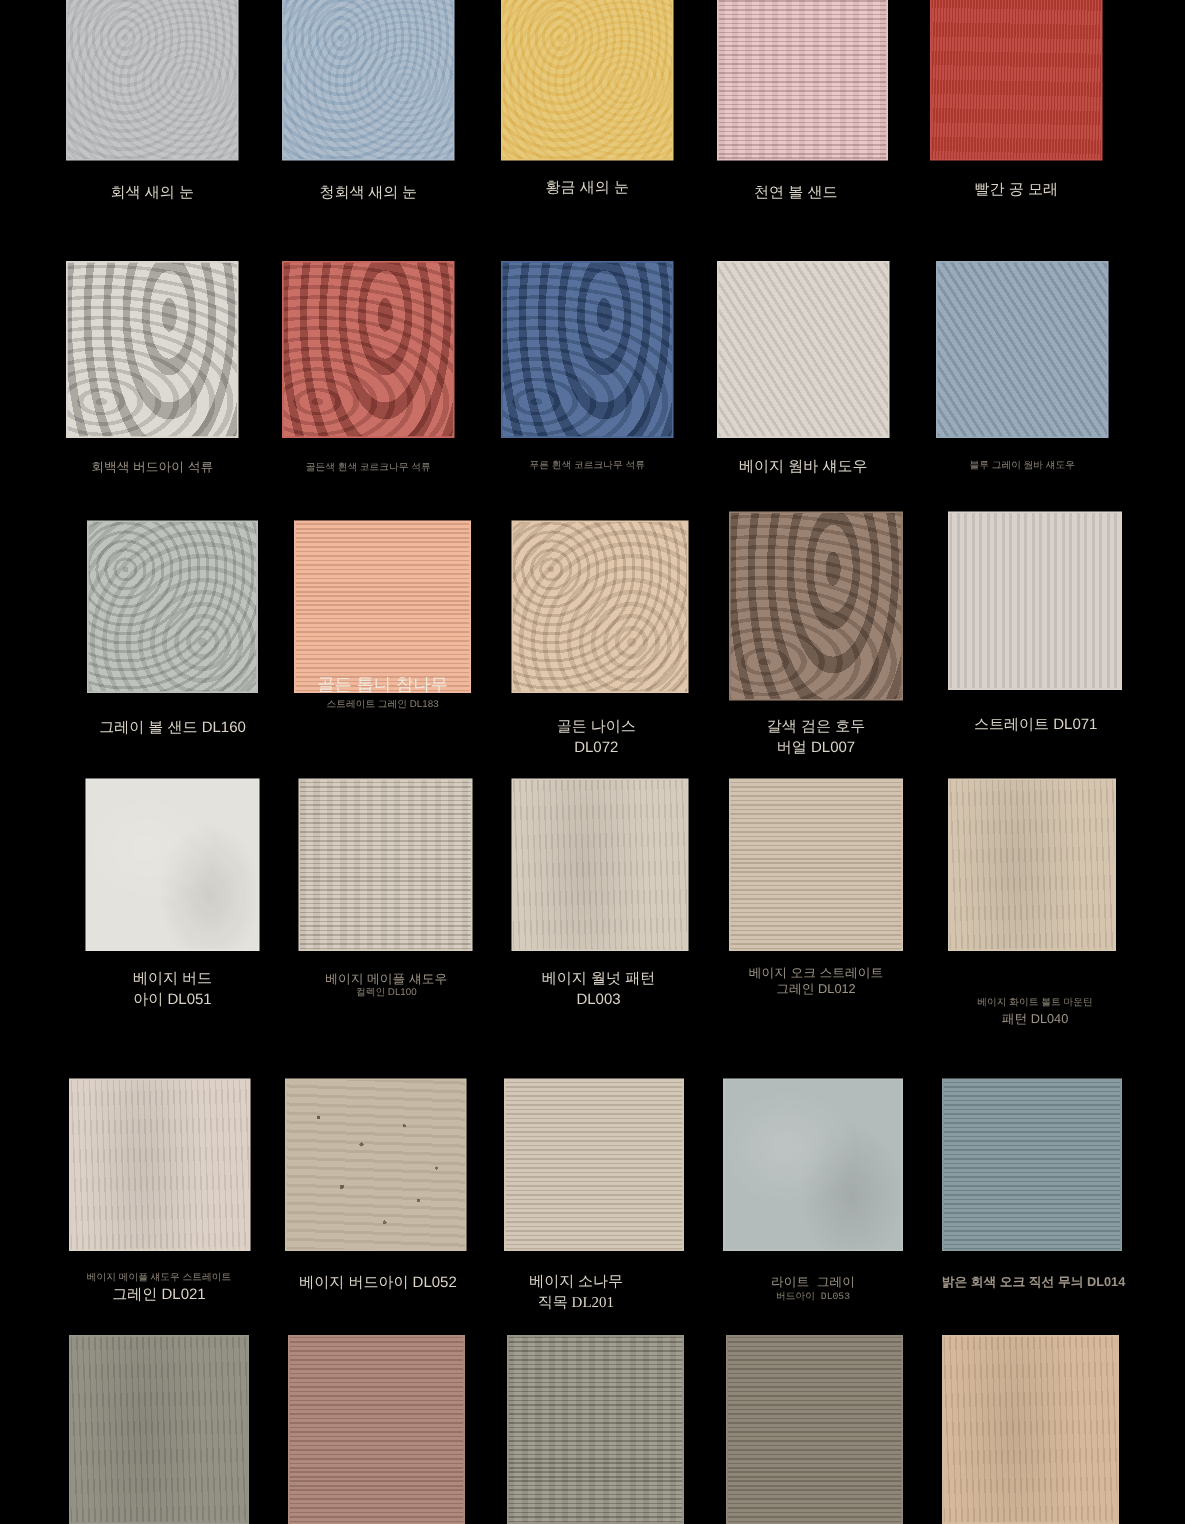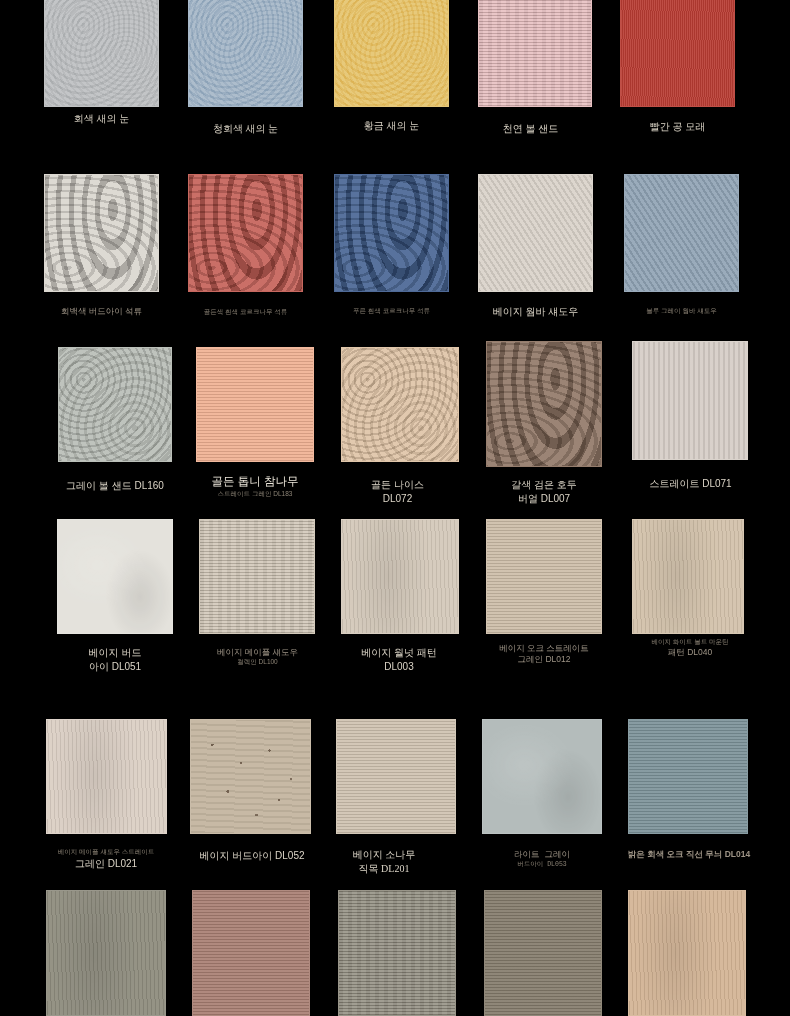--- a/index.html
+++ b/index.html
@@ -101,21 +101,21 @@
   .lbl-md  { font-size: 10px;   color: #ddd6c8; }
   .lbl-lg  { font-size: 11.5px; color: #efe9dd; }
   .lbl-xs  { font-size: 6.5px;  color: #8d8476; }
 </style>
 </head>
 <body>
 
 <div class="page" id="page-root" style="background: rgb(0, 0, 0);">
     <div class="swatch-item">
       <div class="swatch tex-moire" style="position: absolute; left: 44px; top: -34px; width: 115px; height: 141px; background: rgb(185, 187, 189);"></div>
-      <div class="label-block" style="left: 44px; top: 112px; width: 115px;">
+      <div class="label-block" style="left: 44px; top: 122px; width: 115px;">
         <span class="label-line lbl-md">회색 새의 눈</span>
       </div>
     </div>
     <div class="swatch-item">
       <div class="swatch tex-moire" style="position: absolute; left: 188px; top: -34px; width: 115px; height: 141px; background: rgb(159, 178, 196);"></div>
       <div class="label-block" style="left: 188px; top: 122px; width: 115px; font-family: Liberation Serif, serif;">
         <span class="label-line lbl-md">청회색 새의 눈</span>
       </div>
     </div>
     <div class="swatch-item">
@@ -167,21 +167,21 @@
       </div>
     </div>
     <div class="swatch-item">
       <div class="swatch tex-crinkle" style="position: absolute; left: 58px; top: 347px; width: 114px; height: 115px; background: rgb(180, 185, 178);"></div>
       <div class="label-block" style="left: 48px; top: 479px; width: 134px;">
         <span class="label-line lbl-md">그레이 볼 샌드 DL160</span>
       </div>
     </div>
     <div class="swatch-item">
       <div class="swatch tex-horiz" style="position: absolute; left: 196px; top: 347px; width: 118px; height: 115px; background: rgb(240, 177, 147);"></div>
-      <div class="label-block" style="left: 190px; top: 474px; width: 130px;">
+      <div class="label-block" style="left: 190px; top: 450px; width: 130px;">
         <span class="label-line lbl-lg">골든 톱니 참나무</span>
         <span class="label-line lbl-xs">스트레이트 그레인 DL183</span>
       </div>
     </div>
     <div class="swatch-item">
       <div class="swatch tex-crinkle" style="position: absolute; left: 341px; top: 347px; width: 118px; height: 115px; background: rgb(221, 192, 161);"></div>
       <div class="label-block" style="left: 335px; top: 478px; width: 125px;">
         <span class="label-line lbl-md">골든 나이스</span>
         <span class="label-line lbl-md">DL072</span>
       </div>
@@ -222,21 +222,21 @@
     </div>
     <div class="swatch-item">
       <div class="swatch tex-horiz" style="position: absolute; left: 486px; top: 519px; width: 116px; height: 115px; background: rgb(205, 189, 168);"></div>
       <div class="label-block" style="left: 478px; top: 643px; width: 132px;">
         <span class="label-line lbl-sm">베이지 오크 스트레이트</span>
         <span class="label-line lbl-sm">그레인 DL012</span>
       </div>
     </div>
     <div class="swatch-item">
       <div class="swatch tex-grain" style="position: absolute; left: 632px; top: 519px; width: 112px; height: 115px; background: rgb(211, 194, 171);"></div>
-      <div class="label-block" style="left: 624px; top: 638px; width: 132px;">
+      <div class="label-block" style="left: 624px; top: 665px; width: 132px;">
         <span class="label-line lbl-xs">베이지 화이트 볼트 마운틴</span>
         <span class="label-line lbl-sm">패턴 DL040</span>
       </div>
     </div>
     <div class="swatch-item">
       <div class="swatch tex-grain" style="position: absolute; left: 46px; top: 719px; width: 121px; height: 115px; background: rgb(219, 207, 196);"></div>
       <div class="label-block" style="left: 36px; top: 848px; width: 140px;">
         <span class="label-line lbl-xs">베이지 메이플 섀도우 스트레이트</span>
         <span class="label-line lbl-md">그레인 DL021</span>
       </div>

